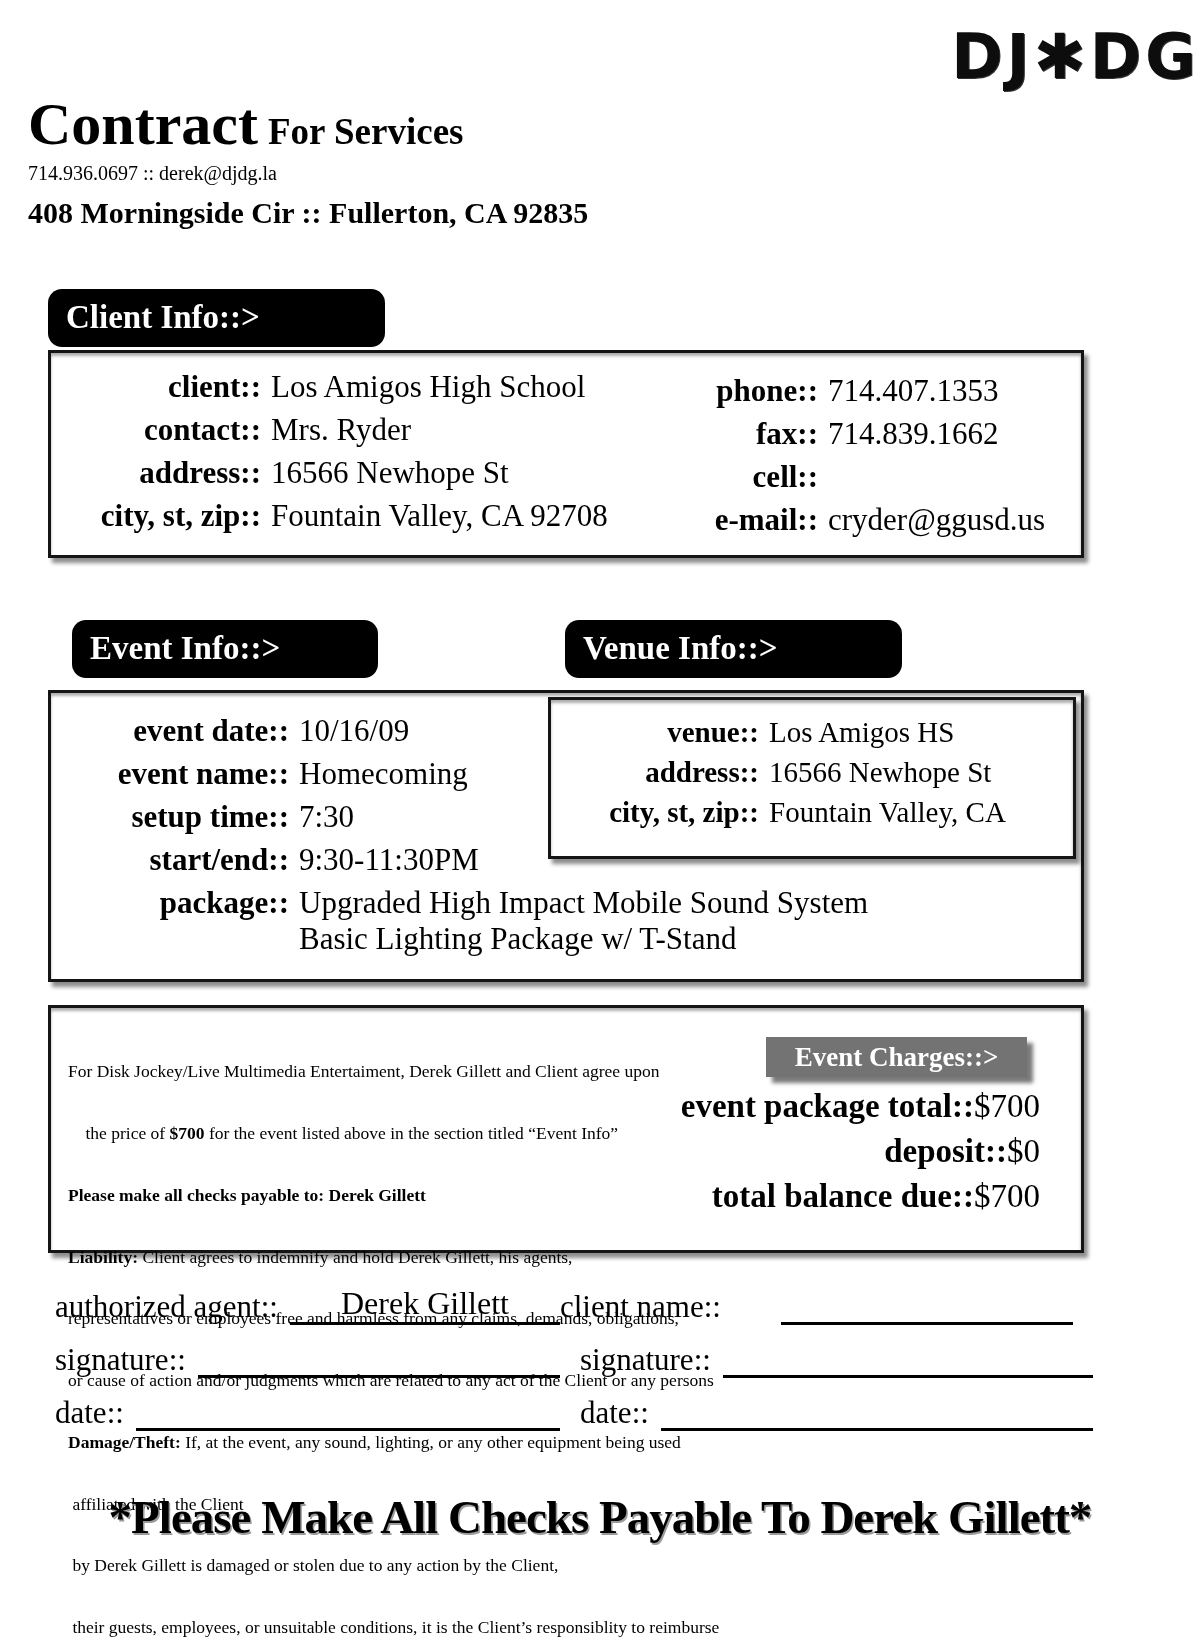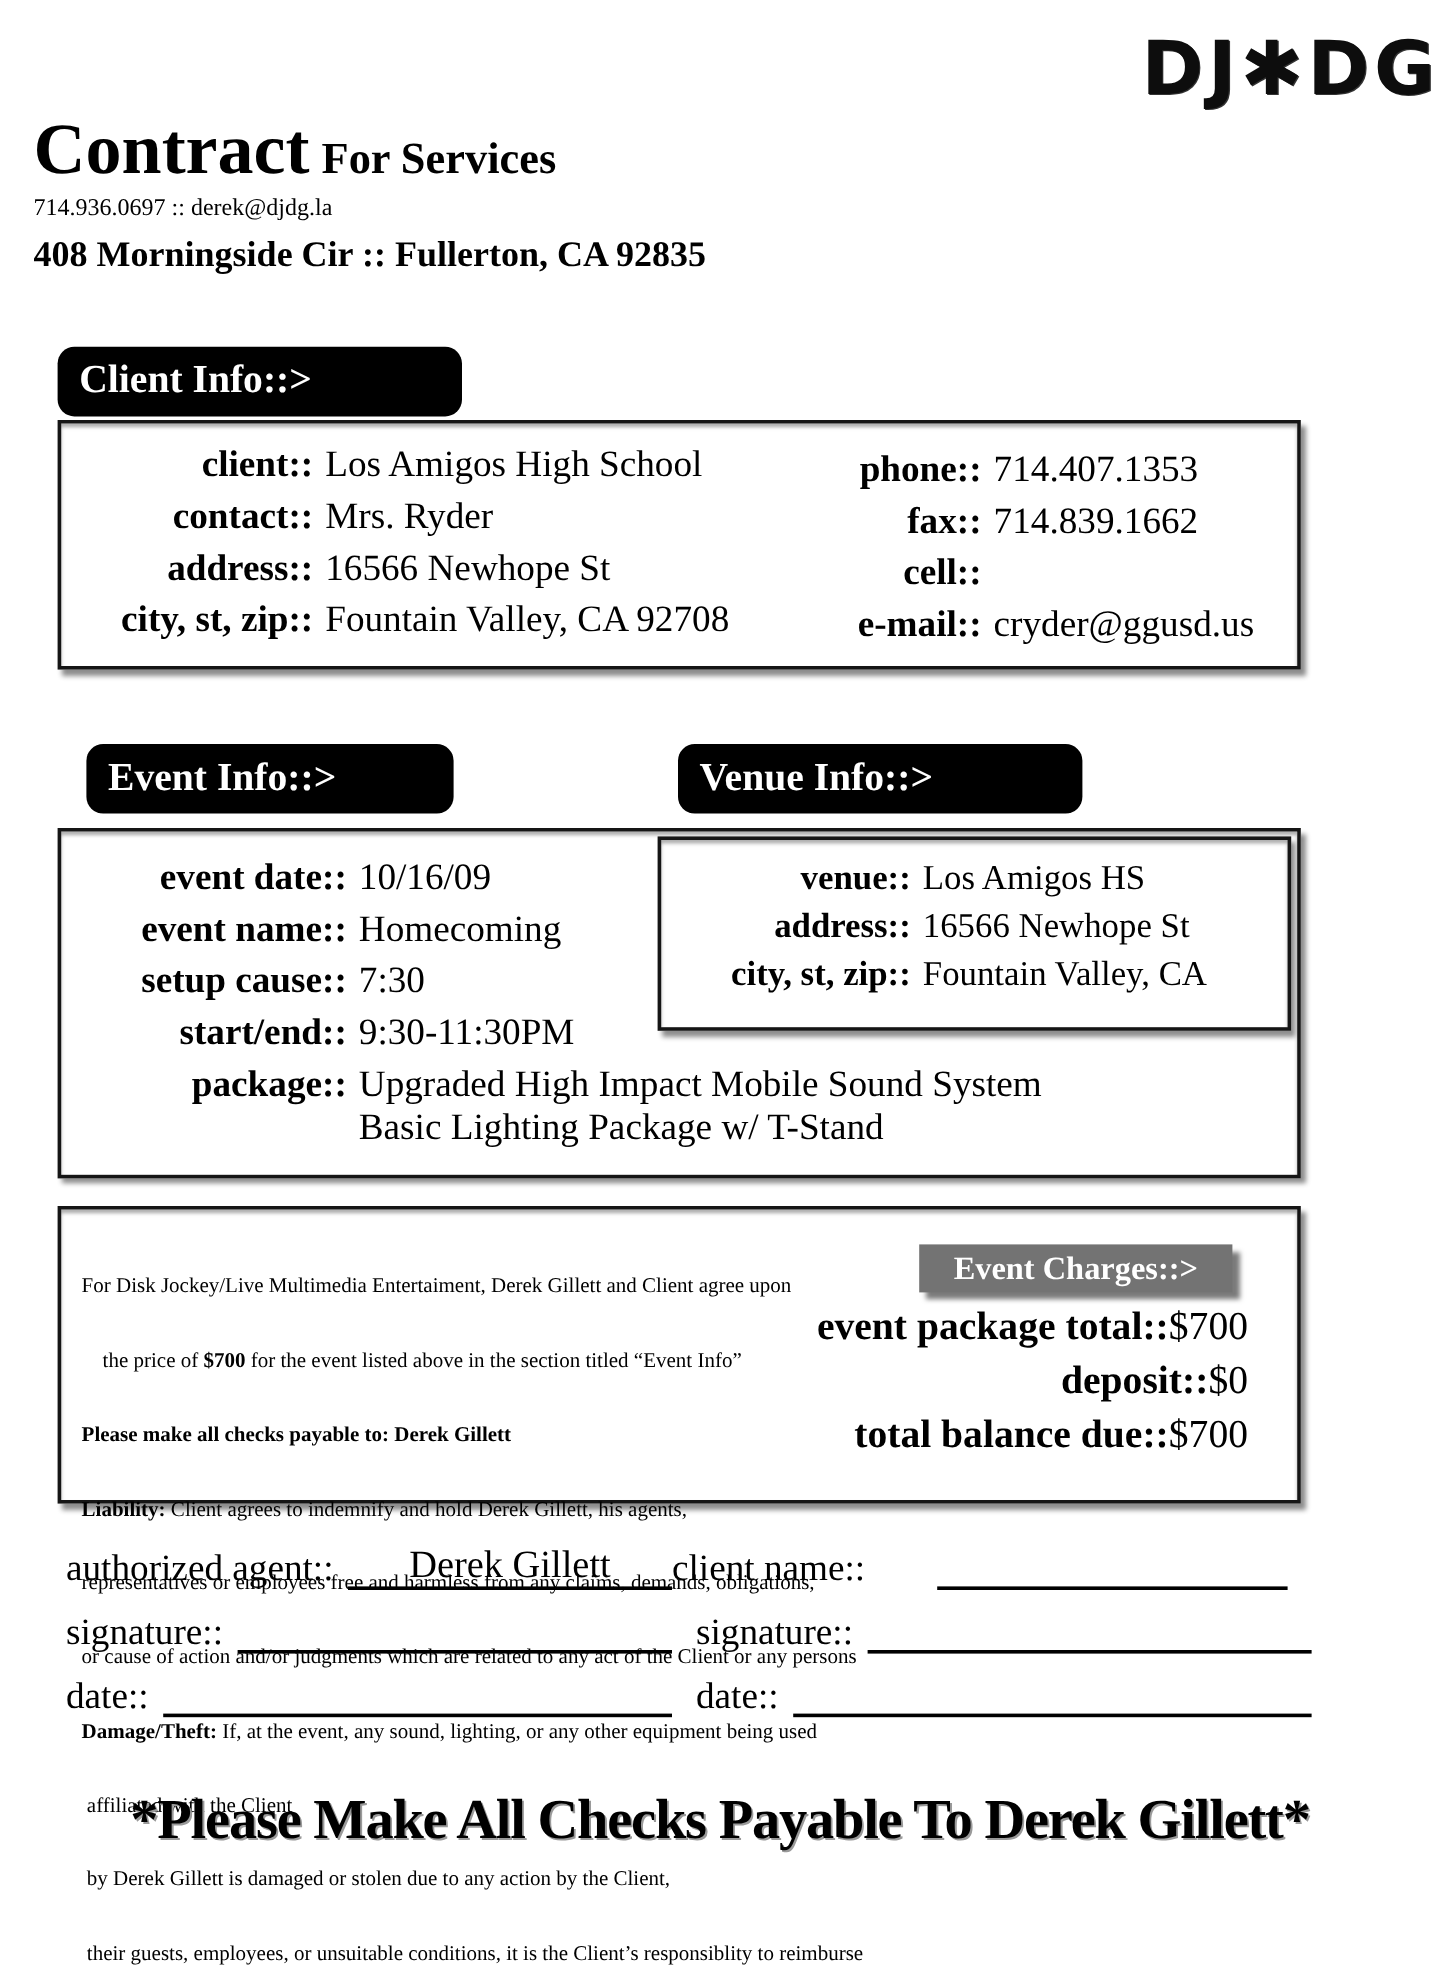--- a/index.html
+++ b/index.html
@@ -124,21 +124,21 @@
     <div class="efields abs" style="left:10px; top:4px;">
       <div class="frow">
           <span class="lbl">event date::</span>
           <span class="val">10/16/09</span>
         </div>
       <div class="frow">
           <span class="lbl">event name::</span>
           <span class="val">Homecoming</span>
         </div>
       <div class="frow">
-          <span class="lbl">setup cause::</span>
+          <span class="lbl">setup time::</span>
           <span class="val">7:30</span>
         </div>
       <div class="frow">
           <span class="lbl">start/end::</span>
           <span class="val">9:30-11:30PM</span>
         </div>
       <div class="frow">
         <span class="lbl">package::</span>
         <span class="val" style="white-space:normal;">
           <span style="display:block;">Upgraded High Impact Mobile Sound System</span>

